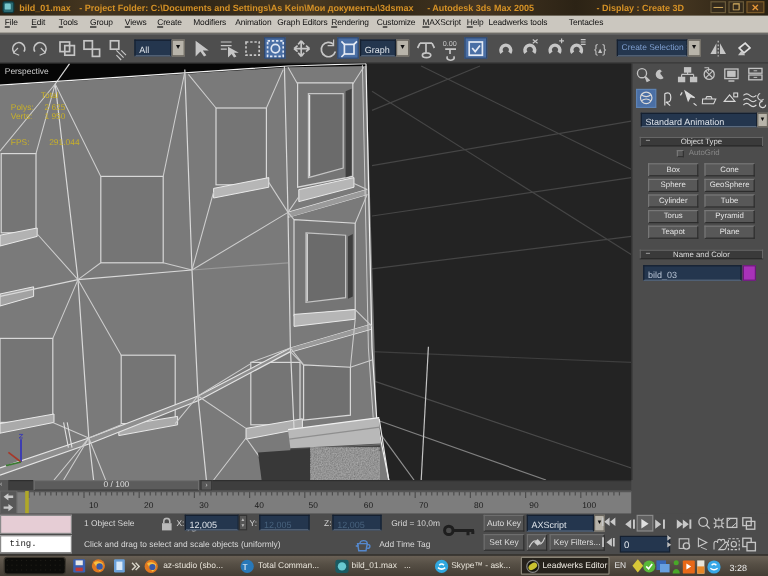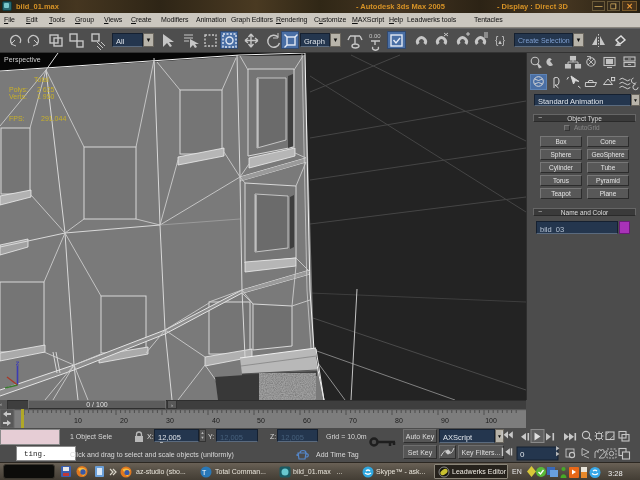--- a/index.html
+++ b/index.html
@@ -30,22 +30,23 @@
 .sbtn{position:absolute;background:#565656;border:1px solid #6e6e6e;border-right-color:#2e2e2e;border-bottom-color:#2e2e2e;color:#ddd;font-size:7px;}
 
 #task{left:0;top:462px;width:640px;height:18px;background:linear-gradient(180deg,#6a6156 0%,#575046 40%,#433d34 100%);border-top:1px solid #2c2822;color:#e8e4da;font-size:7px;}
 </style></head>
 <body>
 <div id="root">
 <div id="title" class="abs">
  <div class="abs" style="left:2px;top:1px;width:10px;height:10px;background:#2a6a72;border:1px solid #0e3a40;border-radius:2px;"></div>
  <div class="abs" style="left:4px;top:3px;width:5px;height:5px;background:#7ac8cc;border-radius:1px;"></div>
  <span class="t" style="left:16px;">bild_01.max</span>
+ <span class="t" style="left:66px;">- Project Folder: C:\Documents and Settings\As Kein\Мои документы\3dsmax</span>
  <span class="t" style="left:356px;">- Autodesk 3ds Max  2005</span>
- <span class="t" style="left:497px;">- Display : Direct 3D</span>
+ <span class="t" style="left:497px;">- Display : Create 3D</span>
  <div class="abs" style="left:592px;top:1px;width:13px;height:10px;background:#332a1c;border:1px solid #6a5a3a;color:#d8b060;font-size:8px;line-height:7px;text-align:center;">—</div>
  <div class="abs" style="left:607px;top:1px;width:13px;height:10px;background:#332a1c;border:1px solid #6a5a3a;color:#d8b060;font-size:7px;line-height:9px;text-align:center;">❐</div>
  <div class="abs" style="left:622px;top:1px;width:15px;height:10px;background:#46321a;border:1px solid #7a5a2a;color:#e89838;font-size:8px;line-height:9px;text-align:center;">✕</div>
 </div>
 <div id="menu" class="abs">
  <span style="left:4px;"><u>F</u>ile</span>
       <span style="left:26px;"><u>E</u>dit</span>
       <span style="left:49px;"><u>T</u>ools</span>
       <span style="left:75px;"><u>G</u>roup</span>
       <span style="left:104px;"><u>V</u>iews</span>
@@ -417,21 +418,21 @@
           <text x="445" y="14">90</text>
           <text x="491" y="14">100</text>
   </g>
   <rect x="0" y="0" width="14" height="19" fill="#585858" stroke="#6a6a6a" stroke-width="1"></rect>
   <path d="M3 5 l4 -3 v2 h4 v2 h-4 v2 z M11 14 l-4 3 v-2 h-4 v-2 h4 v-2 z" fill="#c8c8c8"></path>
   <rect x="21" y="0" width="3" height="19" fill="#b0a828"></rect>
  </svg>
 </div>
 <div id="status" class="abs">
  <div class="abs" style="left:0;top:1px;width:60px;height:16px;background:#e6cdd5;border:1px solid #8a8a8a;"></div>
- <div class="abs" style="left:16px;top:18px;width:60px;height:15px;background:#fff;border:1px solid #8a8a8a;color:#222;font-family:'Liberation Mono',monospace;font-size:7.5px;padding:3px 0 0 7px;">ting.</div>
+ <div class="abs" style="left:0;top:18px;width:60px;height:15px;background:#fff;border:1px solid #8a8a8a;color:#222;font-family:'Liberation Mono',monospace;font-size:7.5px;padding:3px 0 0 7px;">ting.</div>
  <span class="abs" style="left:70px;top:5px;">1 Object Sele</span>
  <svg class="abs" style="left:133px;top:3px;" width="34" height="12" viewBox="0 0 34 12">
   <rect x="2" y="5" width="8" height="6" fill="#b8b8b8"></rect>
         <path d="M3.5 5 v-1.5 a2.5 2.5 0 0 1 5 0 V5" stroke="#b8b8b8" fill="none" stroke-width="1.3"></path>
   <path d="M24 1 l7 7 -3 0 2 3 -2 1 -2 -3 -2 2 z" fill="none" stroke="#c8c8c8" stroke-width="1"></path>
  </svg>
  <span class="abs" style="left:147px;top:5px;">X:</span>
  <div class="abs navy" style="left:154px;top:1px;width:45px;height:13px;padding:3px 0 0 3px;">12,005</div>
  <div class="abs" style="left:199px;top:1px;width:7px;height:13px;background:#565656;border:1px solid #333;color:#bbb;font-size:4px;line-height:5px;text-align:center;">▲<br>▼</div>
  <span class="abs" style="left:208px;top:5px;">Y:</span>

